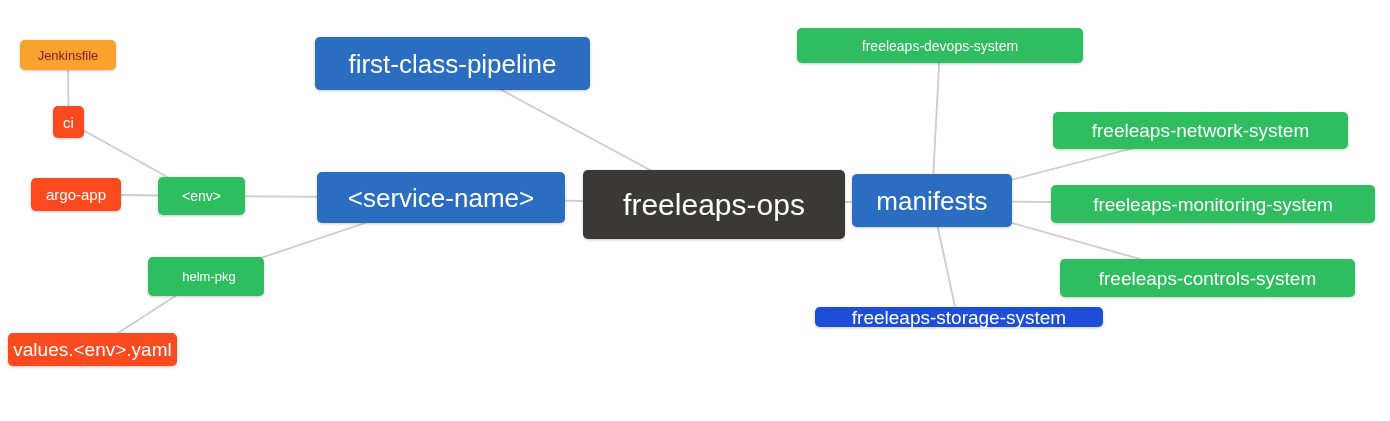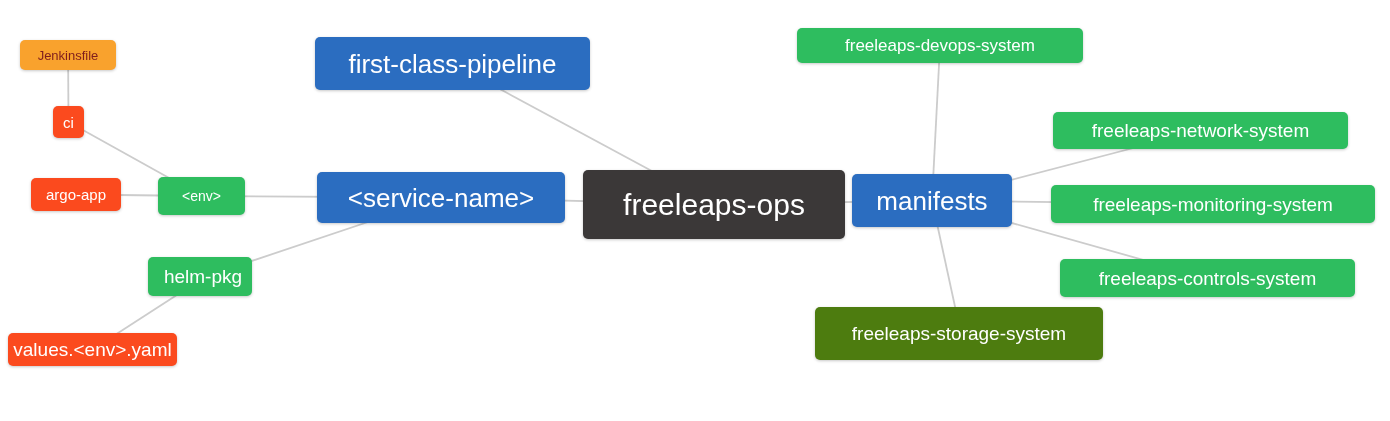--- a/index.html
+++ b/index.html
@@ -57,24 +57,24 @@
       <line x1="932" y1="200.5" x2="1213" y2="204" stroke="#cccccc" stroke-width="1.8"></line>
       <line x1="932" y1="200.5" x2="1207.5" y2="278" stroke="#cccccc" stroke-width="1.8"></line>
       <line x1="932" y1="200.5" x2="959" y2="325" stroke="#cccccc" stroke-width="1.8"></line>
     </svg>
   <div id="nodes-layer">
       <div class="node" style="left: 583px; top: 170px; width: 262px; height: 69px; background: rgb(59, 56, 56); color: rgb(255, 255, 255); font-size: 30px;">freeleaps-ops</div>
       <div class="node" style="left: 315px; top: 37px; width: 275px; height: 53px; background: rgb(43, 109, 192); color: rgb(255, 255, 255); font-size: 26px;">first-class-pipeline</div>
       <div class="node" style="left: 317px; top: 172px; width: 248px; height: 51px; background: rgb(43, 109, 192); color: rgb(255, 255, 255); font-size: 26px;">&lt;service-name&gt;</div>
       <div class="node" style="left: 852px; top: 174px; width: 160px; height: 53px; background: rgb(43, 109, 192); color: rgb(255, 255, 255); font-size: 26px;">manifests</div>
       <div class="node" style="left: 158px; top: 177px; width: 87px; height: 38px; background: rgb(46, 189, 95); color: rgb(255, 255, 255); font-size: 14px;">&lt;env&gt;</div>
-      <div class="node" style="left: 148px; top: 257px; width: 104px; height: 39px; background: rgb(46, 189, 95); color: rgb(255, 255, 255); font-size: 19px; padding-left: 6px;">helm-pkg</div>
+      <div class="node" style="left: 148px; top: 257px; width: 116px; height: 39px; background: rgb(46, 189, 95); color: rgb(255, 255, 255); font-size: 13px; padding-left: 6px;">helm-pkg</div>
       <div class="node" style="left: 53px; top: 106px; width: 31px; height: 32px; background: rgb(251, 74, 30); color: rgb(255, 255, 255); font-size: 15px;">ci</div>
       <div class="node" style="left: 31px; top: 178px; width: 90px; height: 33px; background: rgb(251, 74, 30); color: rgb(255, 255, 255); font-size: 15px;">argo-app</div>
       <div class="node" style="left: 8px; top: 333px; width: 169px; height: 33px; background: rgb(251, 74, 30); color: rgb(255, 255, 255); font-size: 19px;">values.&lt;env&gt;.yaml</div>
       <div class="node" style="left: 20px; top: 40px; width: 96px; height: 30px; background: rgb(249, 162, 45); color: #7f1d1d; font-size: 13px;">Jenkinsfile</div>
-      <div class="node" style="left: 797px; top: 28px; width: 286px; height: 35px; background: rgb(46, 189, 95); color: rgb(255, 255, 255); font-size: 17px;">freeleaps-devops-system</div>
+      <div class="node" style="left: 797px; top: 28px; width: 286px; height: 35px; background: rgb(46, 189, 95); color: rgb(255, 255, 255); font-size: 14px;">freeleaps-devops-system</div>
       <div class="node" style="left: 1053px; top: 112px; width: 295px; height: 37px; background: rgb(46, 189, 95); color: rgb(255, 255, 255); font-size: 19px;">freeleaps-network-system</div>
       <div class="node" style="left: 1051px; top: 185px; width: 324px; height: 38px; background: rgb(46, 189, 95); color: rgb(255, 255, 255); font-size: 19px;">freeleaps-monitoring-system</div>
       <div class="node" style="left: 1060px; top: 259px; width: 295px; height: 38px; background: rgb(46, 189, 95); color: rgb(255, 255, 255); font-size: 19px;">freeleaps-controls-system</div>
-      <div class="node" style="left: 815px; top: 307px; width: 288px; height: 53px; background: #4d7c0f; color: rgb(255, 255, 255); font-size: 19px;">freeleaps-storage-system</div>
+      <div class="node" style="left: 815px; top: 307px; width: 288px; height: 20px; background: #1d4ed8; color: rgb(255, 255, 255); font-size: 19px;">freeleaps-storage-system</div>
     </div>
 </div>
 
 </body></html>

